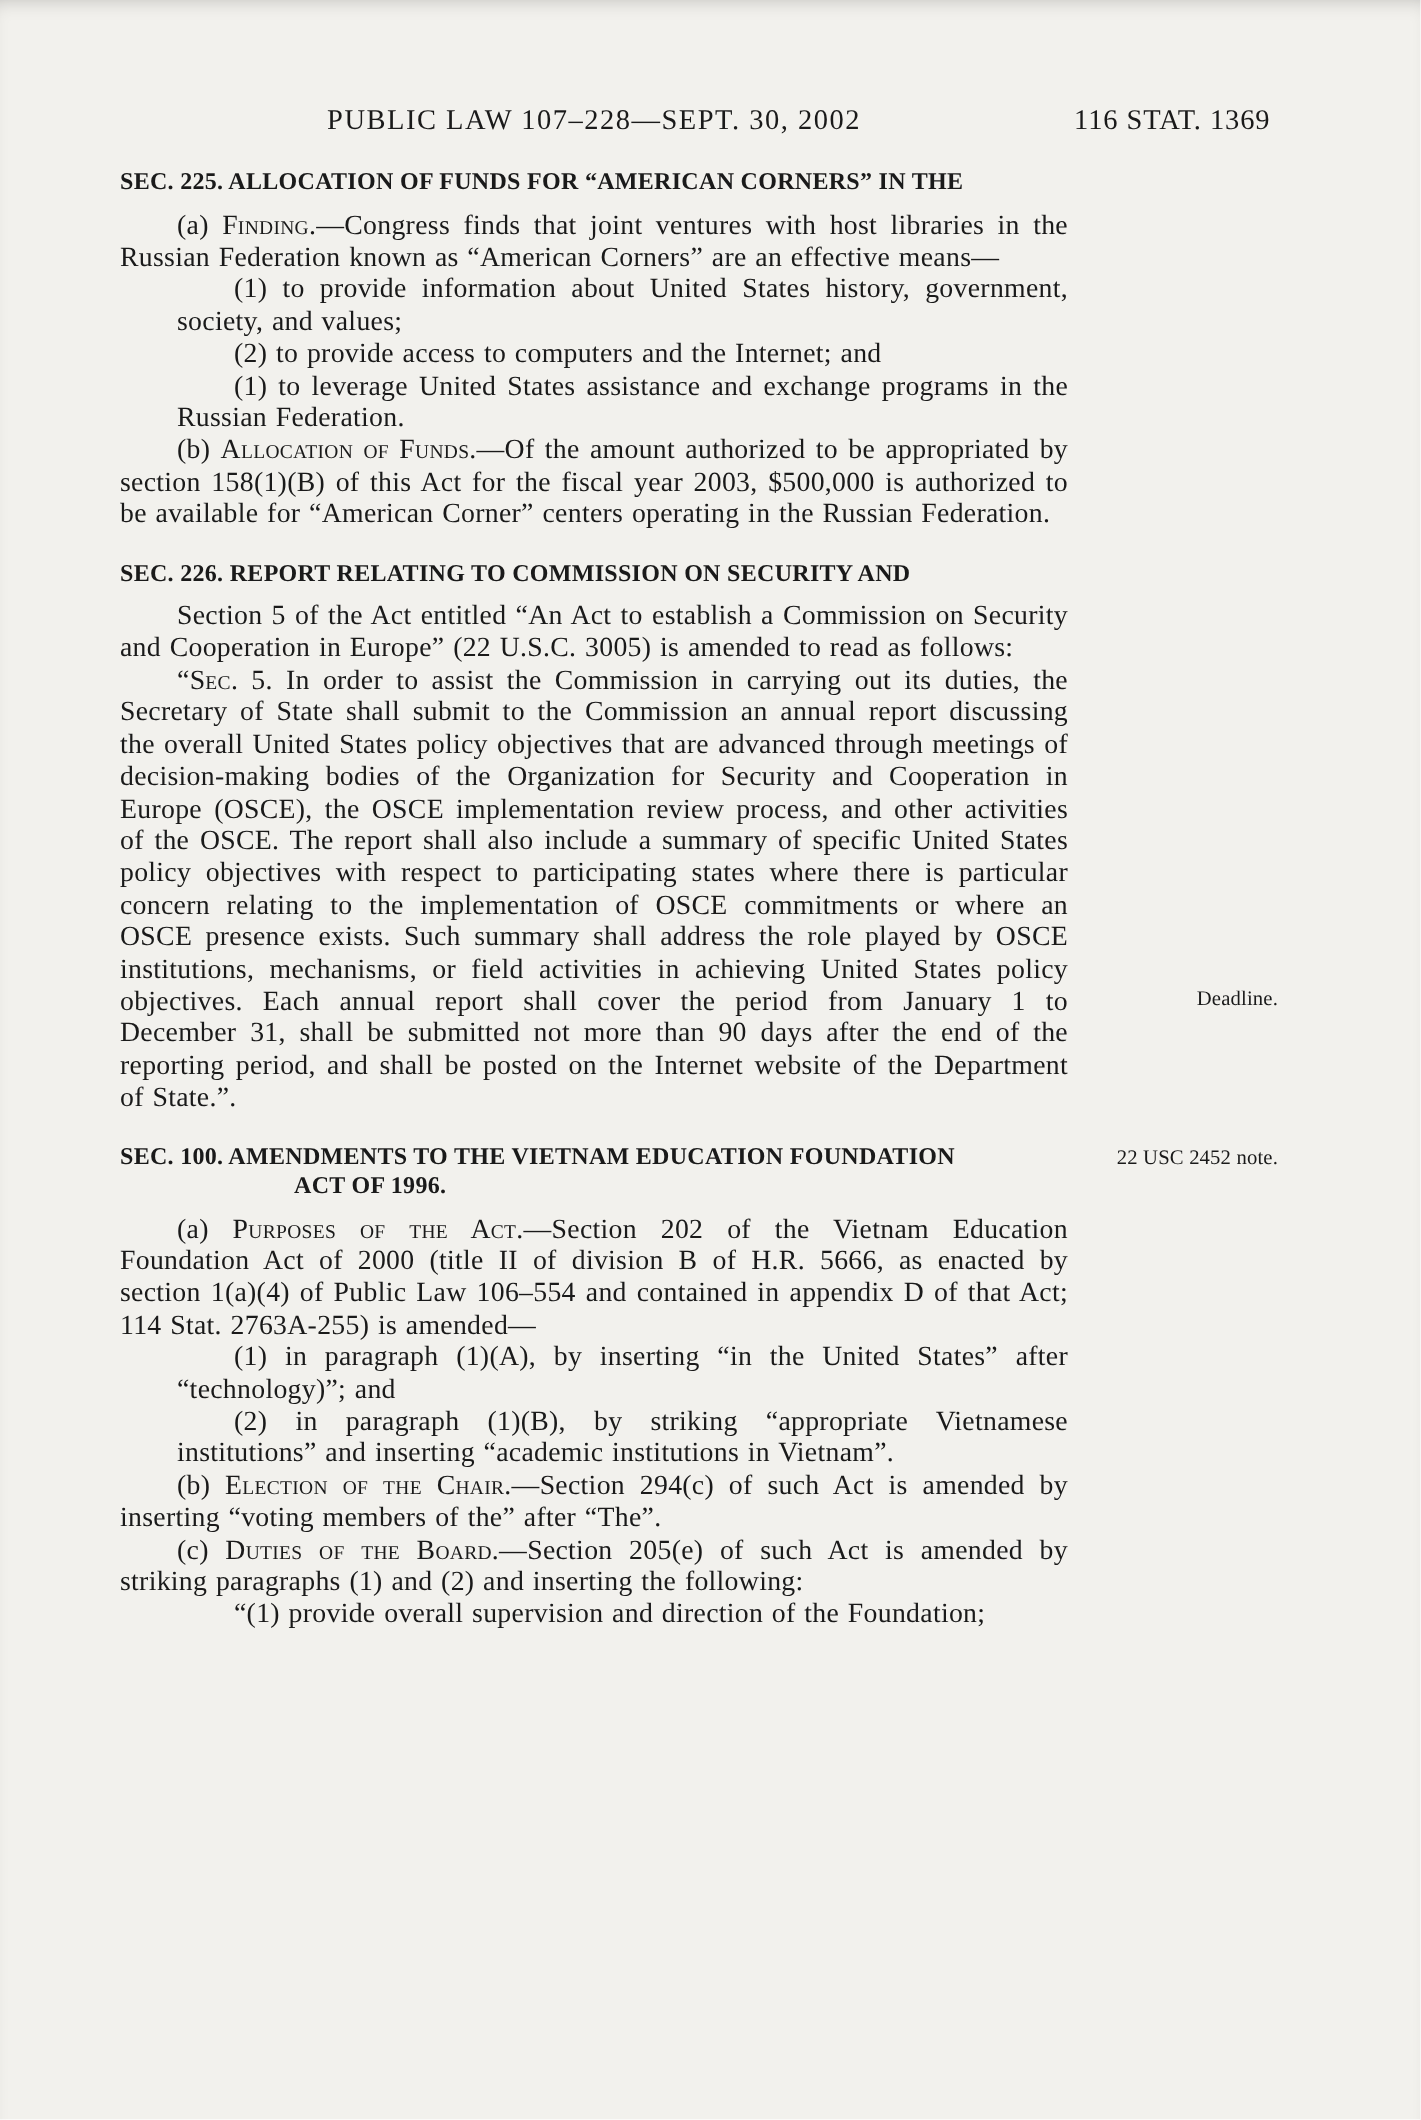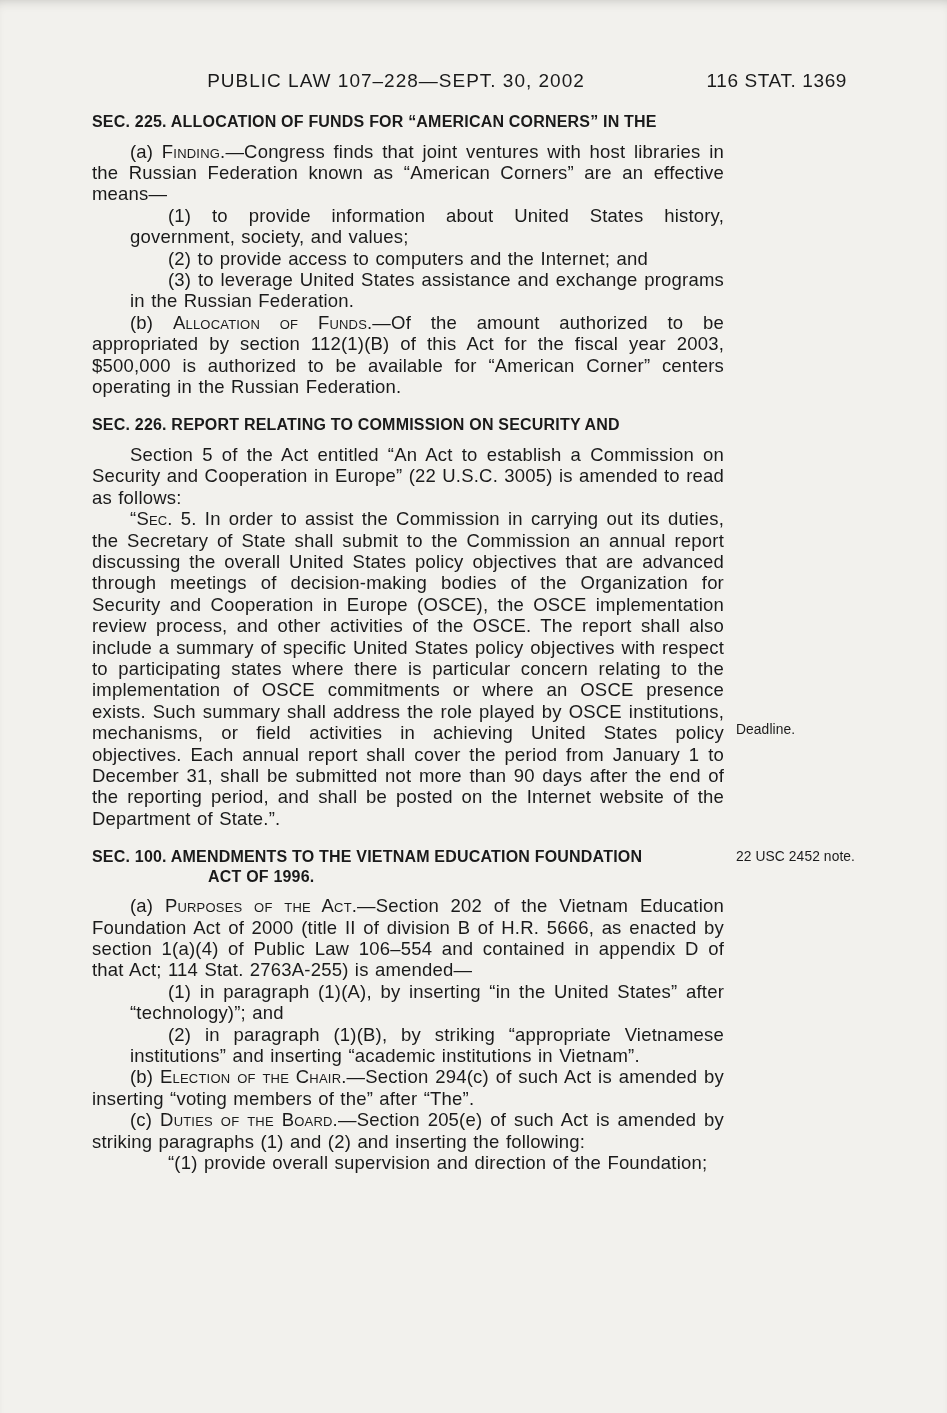--- a/index.html
+++ b/index.html
@@ -4,42 +4,42 @@
 <style>
   * { margin: 0; padding: 0; box-sizing: border-box; }
   html, body { background: #ffffff; }
   .page {
     position: relative;
     width: 947px;
     height: 1413px;
     margin: 0 auto;
     background: #f2f1ed;
     color: #1a1a1a;
-    font-family: Liberation Sans, sans-serif;
+    font-family: Liberation Serif, serif;
     overflow: hidden;
     box-shadow: inset 0 8px 14px -10px rgba(0,0,0,0.28);
   }
   .header-law {
     position: absolute;
     top: 70px; left: 80px; width: 632px;
     text-align: center;
     font-size: 19px;
     letter-spacing: 1px;
     white-space: nowrap;
   }
   .header-stat {
     position: absolute;
     top: 70px; right: 100px;
     font-size: 19px;
     letter-spacing: 0.6px;
     white-space: nowrap;
   }
   .column {
     position: absolute;
-    top: 112px; left: 92px; width: 632px;
+    top: 112px; left: 80px; width: 632px;
   }
   .sec-heading {
     font-weight: bold;
     font-size: 16px;
     line-height: 19.5px;
     letter-spacing: 0.2px;
     margin: 18px 0 9px 0;
   }
   .sec-heading.first { margin-top: 0; }
   .hl2 { padding-left: 116px; }
@@ -57,21 +57,21 @@
   .mnote {
     position: absolute;
     left: 644px;
     width: 128px;
     font-size: 13.8px;
     line-height: 16.5px;
     font-weight: normal;
     font-variant: normal;
     letter-spacing: 0.1px;
     word-spacing: 0;
-    text-align: left;
+    text-align: right;
     text-indent: 0;
     color: #1a1a1a;
   }
 </style>
 </head>
 <body>
 
 <div class="page">
 
   <div class="header-law">PUBLIC LAW 107–228—SEPT. 30, 2002</div>
@@ -80,23 +80,23 @@
   <div class="column">
 
     <div class="sec-heading first">
       <div class="hl1">SEC. 225. ALLOCATION OF FUNDS FOR “AMERICAN CORNERS” IN THE</div>
     </div>
 
     <p class="para"><span>(a) </span><span class="sc">Finding</span><span>.—Congress finds that joint ventures with host libraries in the Russian Federation known as “American Corners” are an effective means—</span></p>
 
     <p class="item">(1) to provide information about United States history, government, society, and values;</p>
     <p class="item">(2) to provide access to computers and the Internet; and</p>
-    <p class="item">(3) to leverage United States assistance and exchange programs in the Russian Federation.</p>
+    <p class="item">(1) to leverage United States assistance and exchange programs in the Russian Federation.</p>
 
-    <p class="para"><span>(b) </span><span class="sc">Allocation of Funds</span><span>.—Of the amount authorized to be appropriated by section 112(1)(B) of this Act for the fiscal year 2003, $500,000 is authorized to be available for “American Corner” centers operating in the Russian Federation.</span></p>
+    <p class="para"><span>(b) </span><span class="sc">Allocation of Funds</span><span>.—Of the amount authorized to be appropriated by section 158(1)(B) of this Act for the fiscal year 2003, $500,000 is authorized to be available for “American Corner” centers operating in the Russian Federation.</span></p>
 
     <div class="sec-heading">
       <div class="hl1">SEC. 226. REPORT RELATING TO COMMISSION ON SECURITY AND</div>
     </div>
 
     <p class="para">Section 5 of the Act entitled “An Act to establish a Commission on Security and Cooperation in Europe” (22 U.S.C. 3005) is amended to read as follows:</p>
 
     <p class="para rel"><span class="mnote" style="top:214px">Deadline.</span><span>“</span><span class="sc">Sec.</span><span> 5. In order to assist the Commission in carrying out its duties, the Secretary of State shall submit to the Commission an annual report discussing the overall United States policy objectives that are advanced through meetings of decision-making bodies of the Organization for Security and Cooperation in Europe (OSCE), the OSCE implementation review process, and other activities of the OSCE. The report shall also include a summary of specific United States policy objectives with respect to participating states where there is particular concern relating to the implementation of OSCE commitments or where an OSCE presence exists. Such summary shall address the role played by OSCE institutions, mechanisms, or field activities in achieving United States policy objectives. Each annual report shall cover the period from January 1 to December 31, shall be submitted not more than 90 days after the end of the reporting period, and shall be posted on the Internet website of the Department of State.”.</span></p>
 
     <div class="sec-heading rel">

